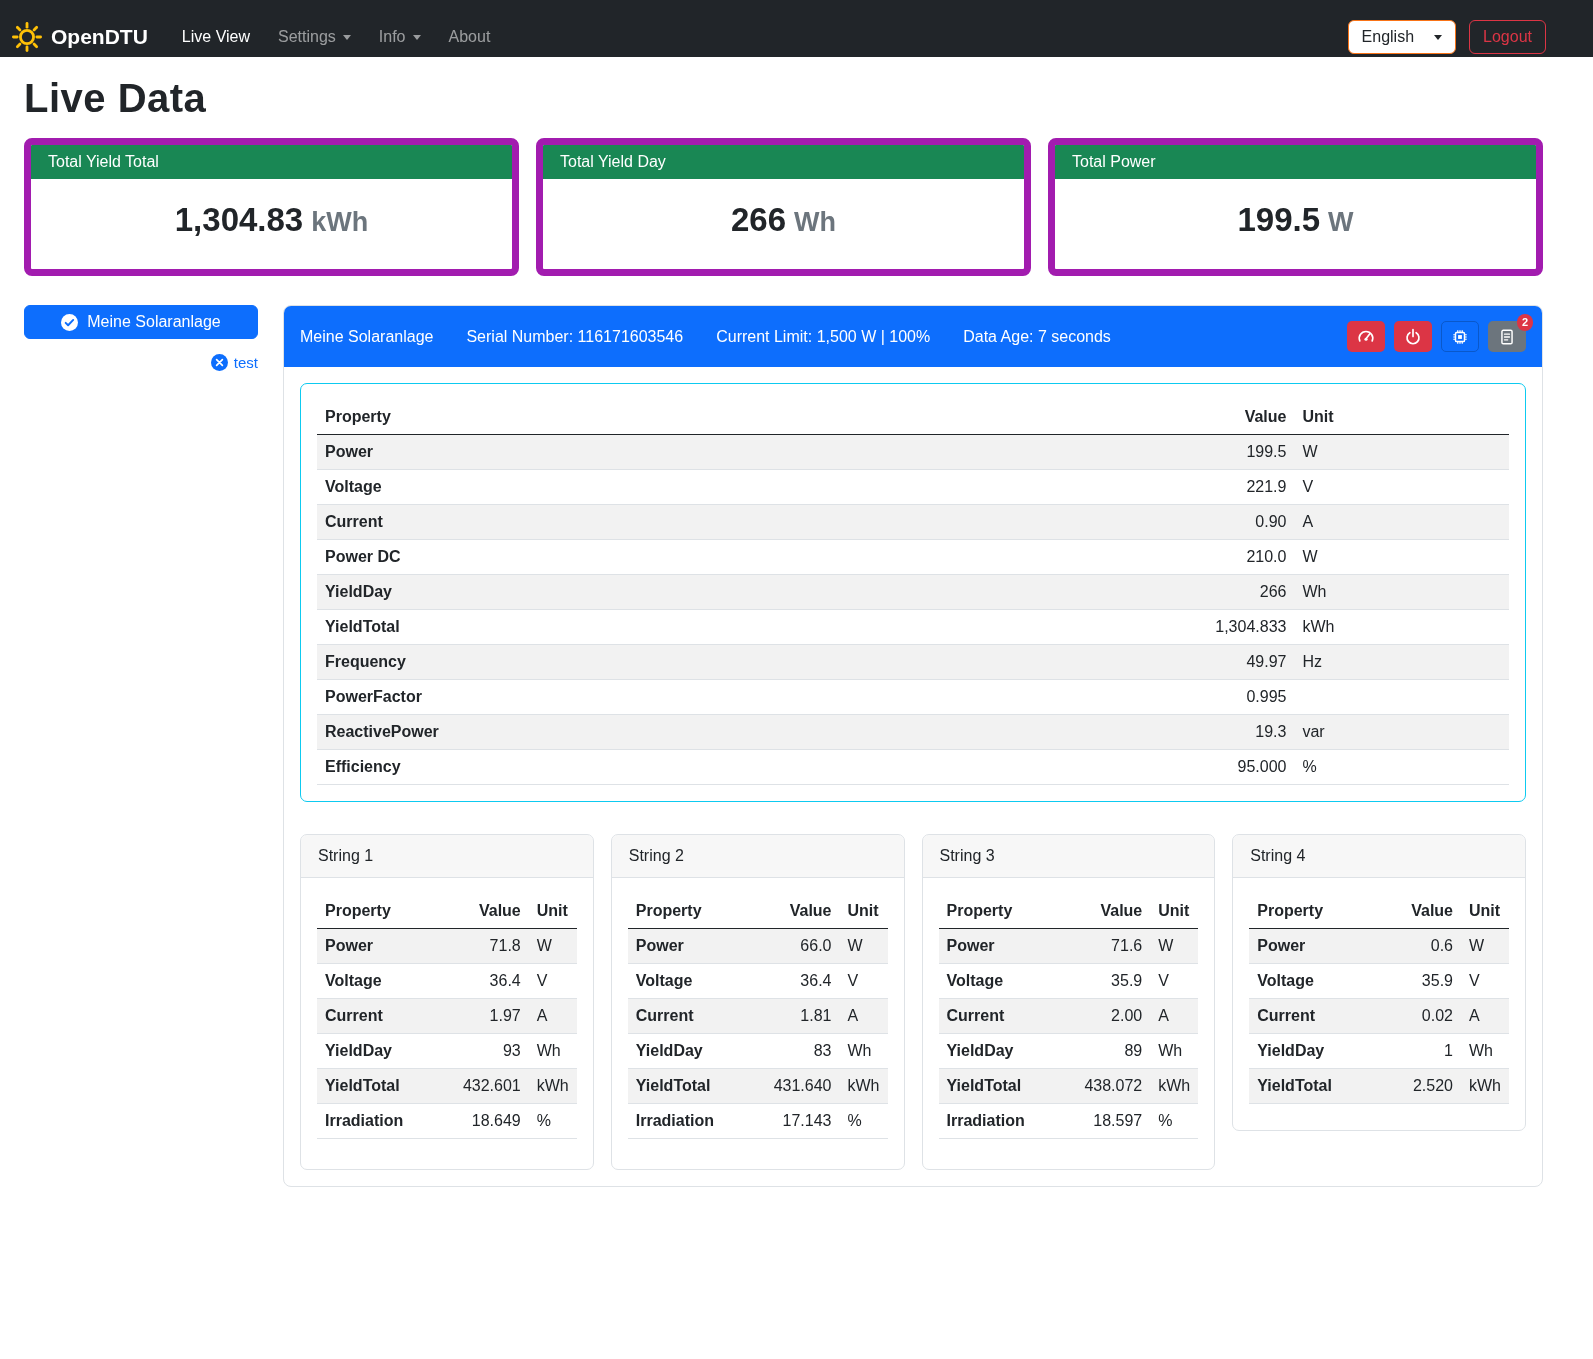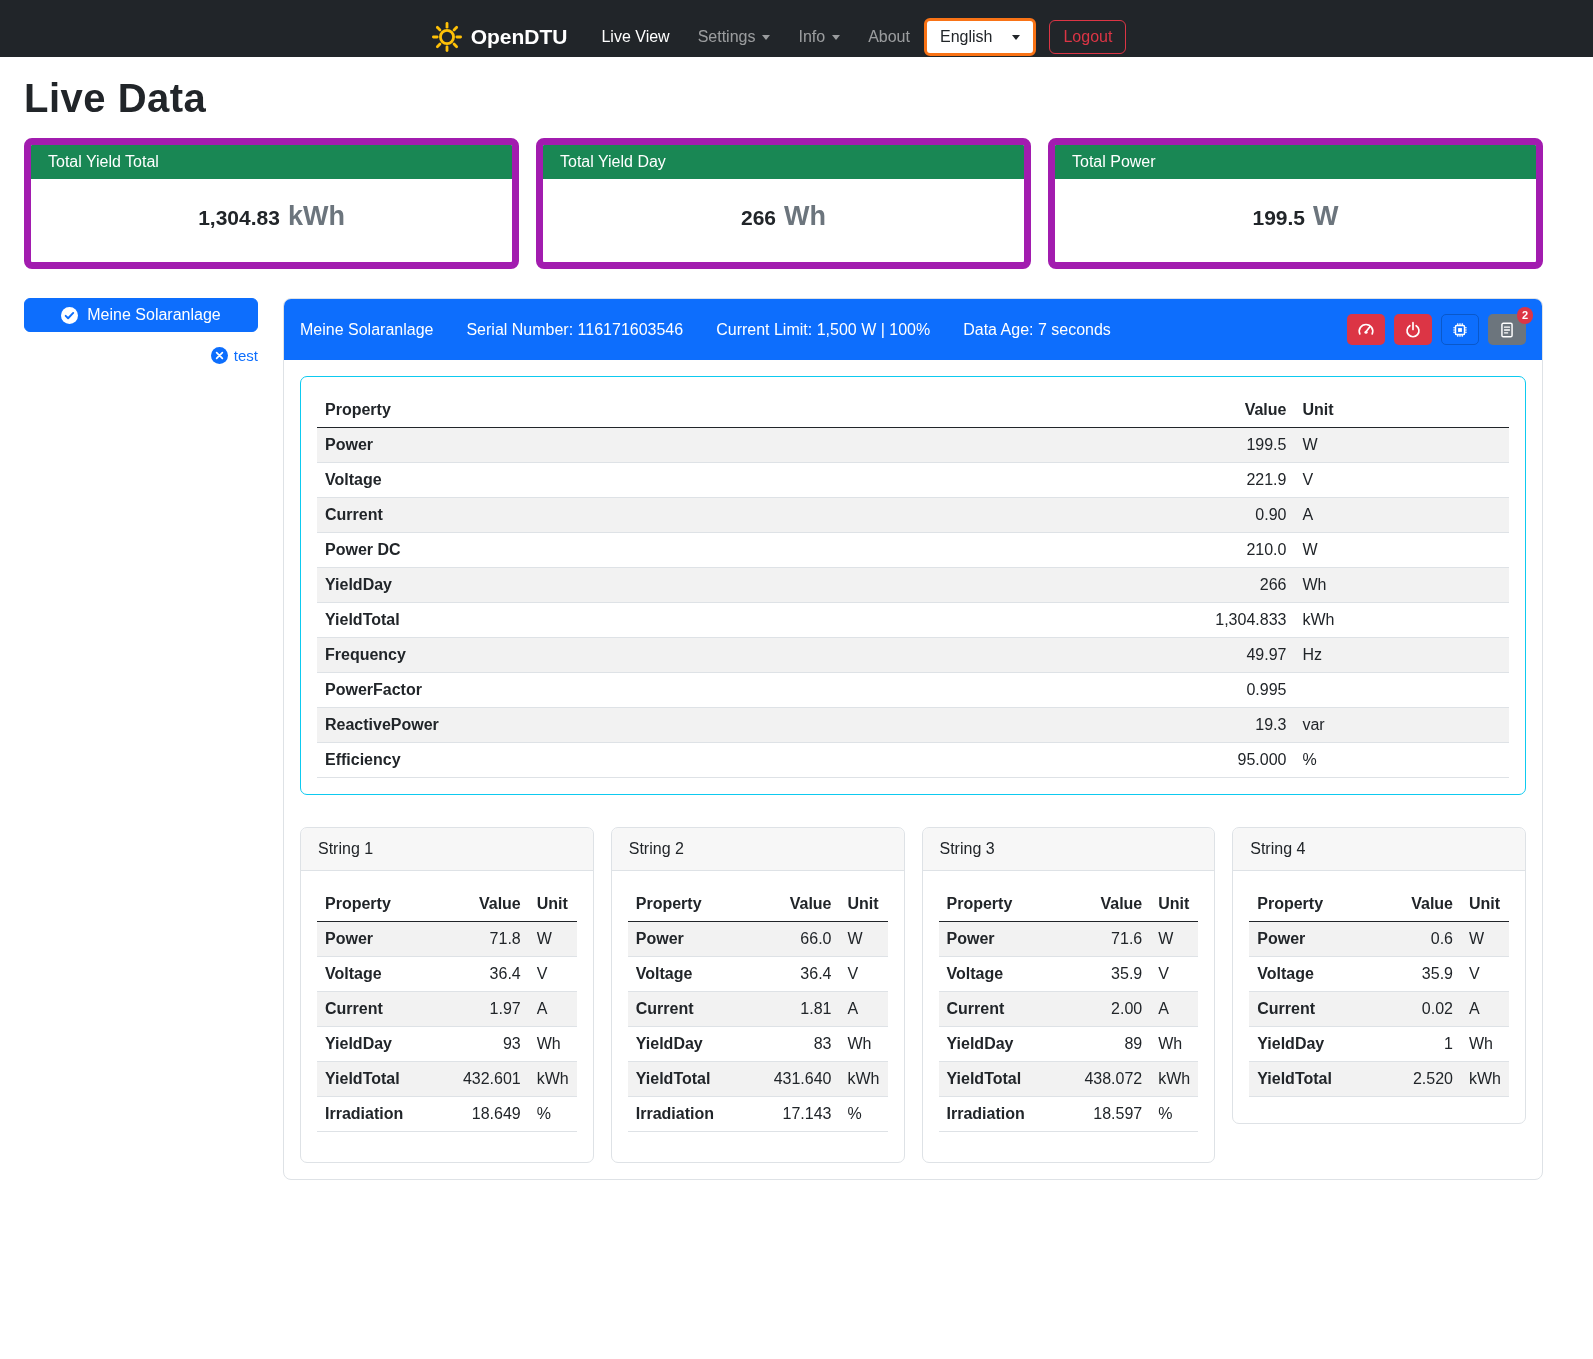--- a/index.html
+++ b/index.html
@@ -13,21 +13,21 @@
   }
   a { text-decoration: none; }
   button { font-family: inherit; font-size: inherit; }
 
   
   .navbar {
     background: #212529;
     height: 57px;
     display: flex;
     align-items: center;
-    justify-content: center;
+    justify-content: space-between;
     padding: 16px 47px 0 12px;
   }
   .nav-left { display: flex; align-items: center; }
   .brand {
     display: flex; align-items: center; gap: 9px;
     color: #fff; font-size: 21px; font-weight: 600;
     margin-right: 20px; cursor: pointer;
   }
   .nav-link {
     color: rgba(255,255,255,.55);
@@ -40,39 +40,39 @@
   .caret {
     display: inline-block; width: 0; height: 0;
     border-left: 4.5px solid transparent;
     border-right: 4.5px solid transparent;
     border-top: 5px solid currentColor;
     margin-top: 2px;
   }
   .nav-right { display: flex; align-items: center; gap: 13px; }
   .lang-select {
     background: #fff; color: #212529;
-    border: 3px solid #f97316; border-radius: 6px;
+    border: 1px solid #f97316; border-radius: 6px;
     padding: 7px 13px; display: flex; align-items: center; gap: 20px;
     cursor: pointer;
   }
   .logout-btn {
     background: transparent; color: #dc3545;
     border: 1px solid #dc3545; border-radius: 6px;
     padding: 7px 13px; cursor: pointer;
   }
 
   
   .container { margin: 0 50px 30px 24px; }
   h1.page-title { font-size: 40px; font-weight: 700; margin: 19px 0 17px; letter-spacing: .5px; }
 
   .summary-row { display: grid; grid-template-columns: repeat(3, 1fr); gap: 17px; }
   .sum-card { border: 7px solid #a21caf; border-radius: 8px; background: #fff; overflow: hidden; }
   .sum-card-header { background: #198754; color: #fff; padding: 8px 17px; font-size: 16px; }
   .sum-card-body { text-align: center; padding: 22px 16px 30px; }
-  .sum-value { font-size: 21px; font-weight: 700; color: #212529; }
+  .sum-value { font-size: 33px; font-weight: 700; color: #212529; }
   .sum-unit { font-size: 27px; font-weight: 600; color: #6c757d; margin-left: 8px; }
 
   .content-row { display: flex; gap: 25px; margin-top: 29px; align-items: flex-start; }
 
   
   .sidebar { width: 234px; flex: none; }
   .inv-btn {
     width: 100%;
     background: #0d6efd; color: #fff;
     border: 1px solid #0d6efd; border-radius: 6px;

